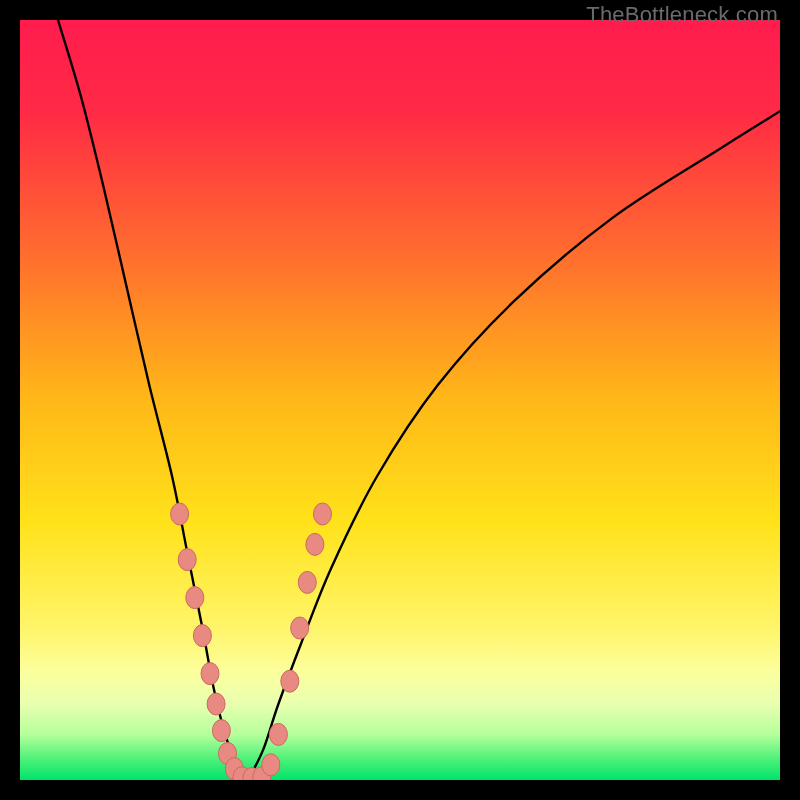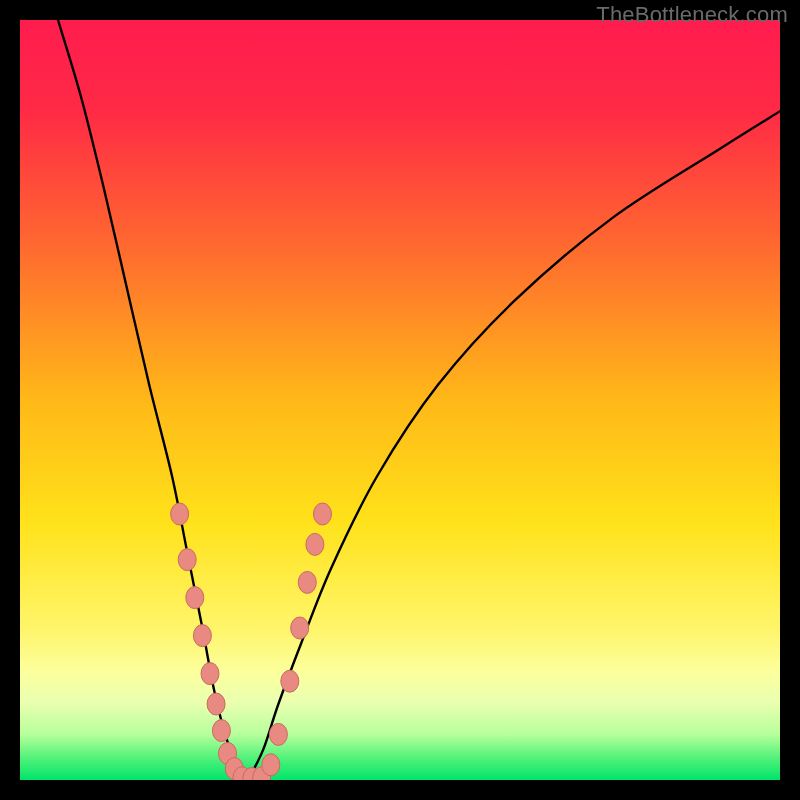--- a/index.html
+++ b/index.html
@@ -22,21 +22,21 @@
   .plot {
     position: absolute;
     left: 0;
     top: 0;
     width: 760px;
     height: 760px;
   }
   .watermark {
     position: absolute;
     top: 2px;
-    right: 12px;
+    right: 22px;
     color: #6a6a6a;
     font-size: 22px;
     font-weight: 400;
     letter-spacing: 0.2px;
     user-select: none;
   }
   svg { display: block; }
 </style>
 </head>
 <body>

